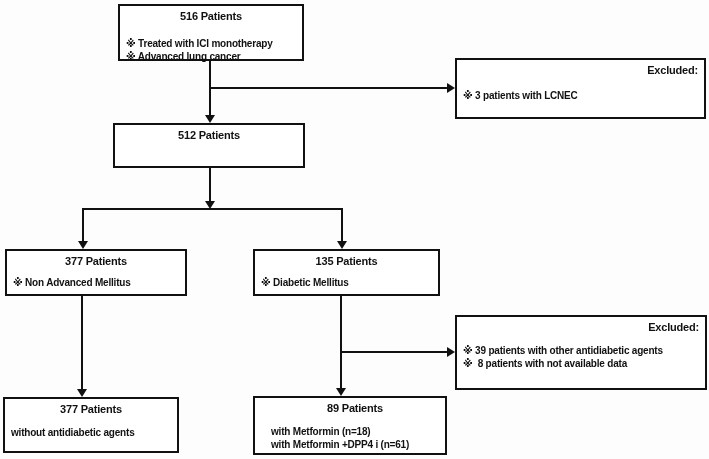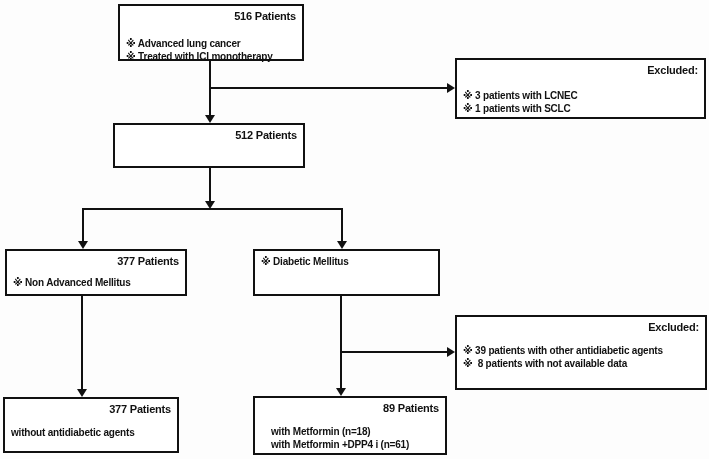--- a/index.html
+++ b/index.html
@@ -14,21 +14,21 @@
   }
   .fbox{
     position:absolute;
     background:#ffffff;
     border:2px solid #111111;
     box-sizing:border-box;
     padding:4px 6px;
   }
   .box-title{
     font-size:11px;line-height:13px;
-    text-align:right;
+    text-align:center;
     letter-spacing:-0.2px;
     white-space:pre;
   }
   .left-title .box-title{text-align:right;}
   .box-line{
     font-size:10px;line-height:13px;
     letter-spacing:-0.2px;
     white-space:pre;
     text-align:left;
   }
@@ -52,40 +52,40 @@
     border-left:8px solid #111111;
   }
 </style>
 </head>
 <body>
 
 <div class="canvas">
 
   <div class="fbox" style="left:118px;top:4px;width:186px;height:57px;">
     <div class="box-title mb14">516 Patients</div>
+    <div class="box-line">※ Treated with ICI monotherapy</div>
     <div class="box-line">※ Advanced lung cancer</div>
-    <div class="box-line">※ Treated with ICI monotherapy</div>
   </div>
 
   <div class="fbox left-title" style="left:455px;top:58px;width:251px;height:61px;">
     <div class="box-title mb12">Excluded:</div>
     <div class="box-line">※ 3 patients with LCNEC</div>
-    <div class="box-line">※ 1 patients with SCLC</div>
   </div>
 
   <div class="fbox" style="left:113px;top:123px;width:192px;height:45px;">
     <div class="box-title mb8">512 Patients</div>
   </div>
 
   <div class="fbox" style="left:5px;top:249px;width:182px;height:47px;">
     <div class="box-title mb8">377 Patients</div>
     <div class="box-line">※ Non Advanced Mellitus</div>
   </div>
 
   <div class="fbox" style="left:253px;top:249px;width:187px;height:47px;">
+    <div class="box-title mb8">135 Patients</div>
     <div class="box-line">※ Diabetic Mellitus</div>
   </div>
 
   <div class="fbox left-title" style="left:455px;top:315px;width:252px;height:75px;">
     <div class="box-title mb10">Excluded:</div>
     <div class="box-line">※ 39 patients with other antidiabetic agents</div>
     <div class="box-line">※  8 patients with not available data</div>
   </div>
 
   <div class="fbox" style="left:3px;top:397px;width:176px;height:56px;">

